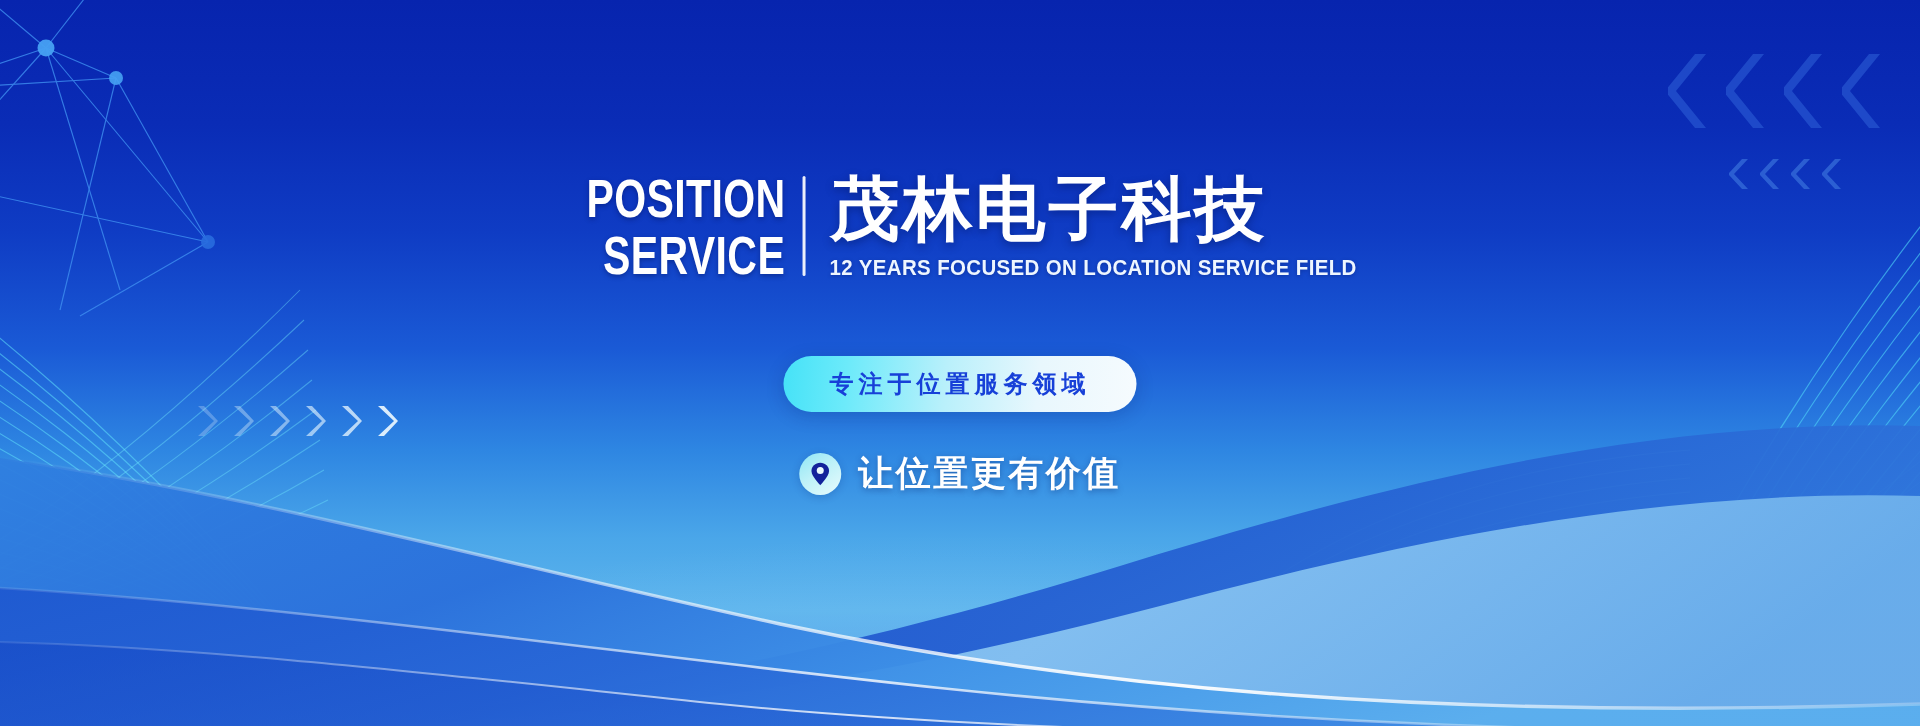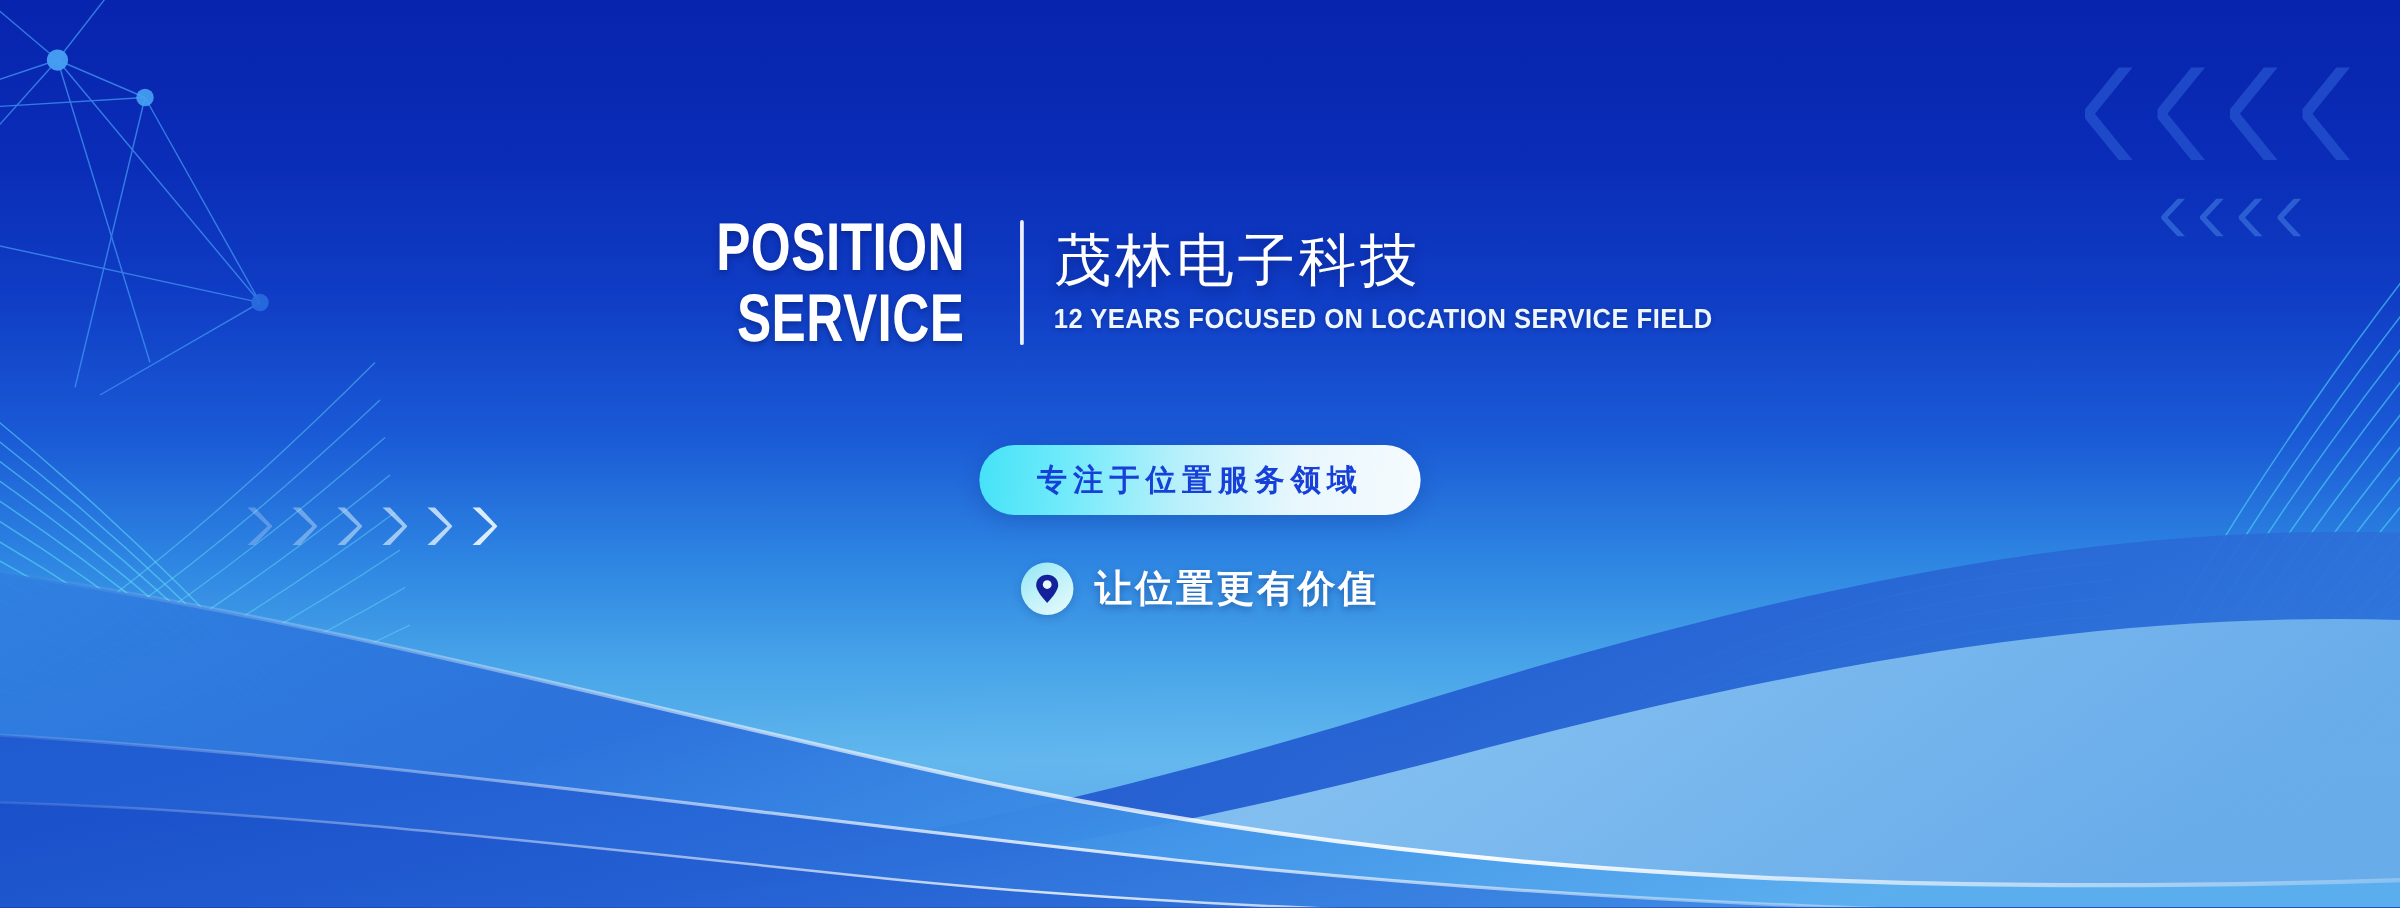--- a/index.html
+++ b/index.html
@@ -73,21 +73,21 @@
     display:flex;
     align-items:stretch;
     white-space:nowrap;
   }
 
   .headline-left {
     display:flex;
     flex-direction:column;
     justify-content:center;
     align-items:flex-end;
-    padding-right:44px;
+    padding-right:17px;
     text-align:left;
   }
   .hl-line {
     color:#ffffff;
     font-weight:700;
     font-size:54px;
     line-height:0.98;
     letter-spacing:0.5px;
     transform:scaleX(0.76);
     transform-origin:right center;
@@ -104,22 +104,22 @@
   }
 
   .headline-right {
     display:flex;
     flex-direction:column;
     justify-content:center;
     padding-left:24px;
   }
   .cn-name {
     color:#ffffff;
-    font-size:46px;
-    font-weight:400;
+    font-size:70px;
+    font-weight:700;
     line-height:1.04;
     letter-spacing:3px;
     text-shadow:0 3px 9px rgba(3,20,90,0.45);
   }
   .en-sub {
     margin-top:9px;
     color:#eef6ff;
     font-size:22px;
     font-weight:600;
     letter-spacing:0.4px;
@@ -163,21 +163,21 @@
   .pin-badge {
     width:42px; height:42px;
     border-radius:50%;
     background:linear-gradient(145deg,#8fe6f5 0%,#bdf1f8 45%,#e9fbfd 100%);
     display:flex; align-items:center; justify-content:center;
     box-shadow:0 2px 8px rgba(4,30,110,0.2);
     flex:0 0 42px;
   }
   .tagline-text {
     color:#ffffff;
-    font-size:30px;
+    font-size:35px;
     font-weight:700;
     letter-spacing:2.5px;
     text-shadow:0 2px 6px rgba(3,20,90,0.35);
   }
 </style>
 </head>
 <body>
 
 <div class="banner">
 

